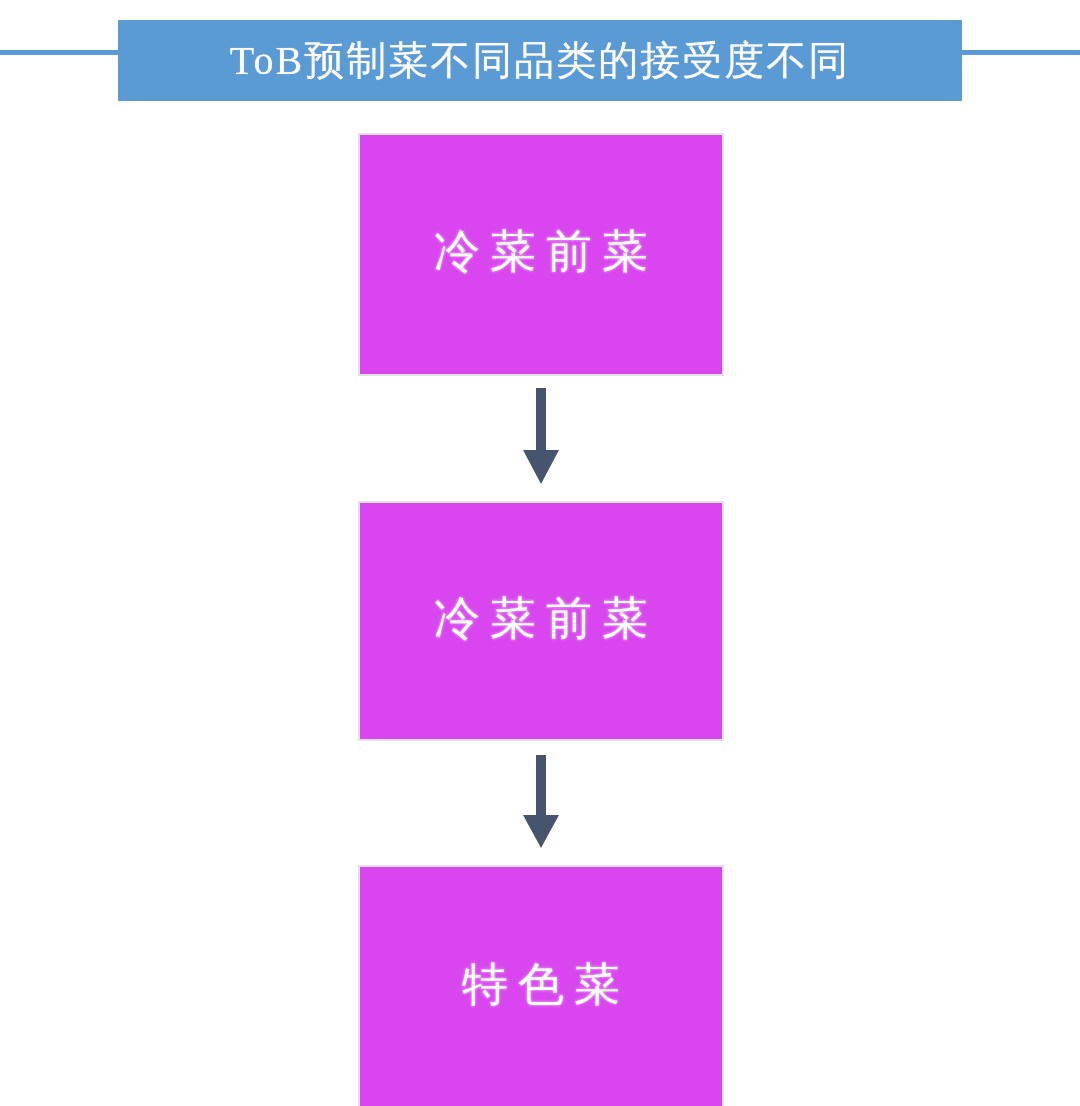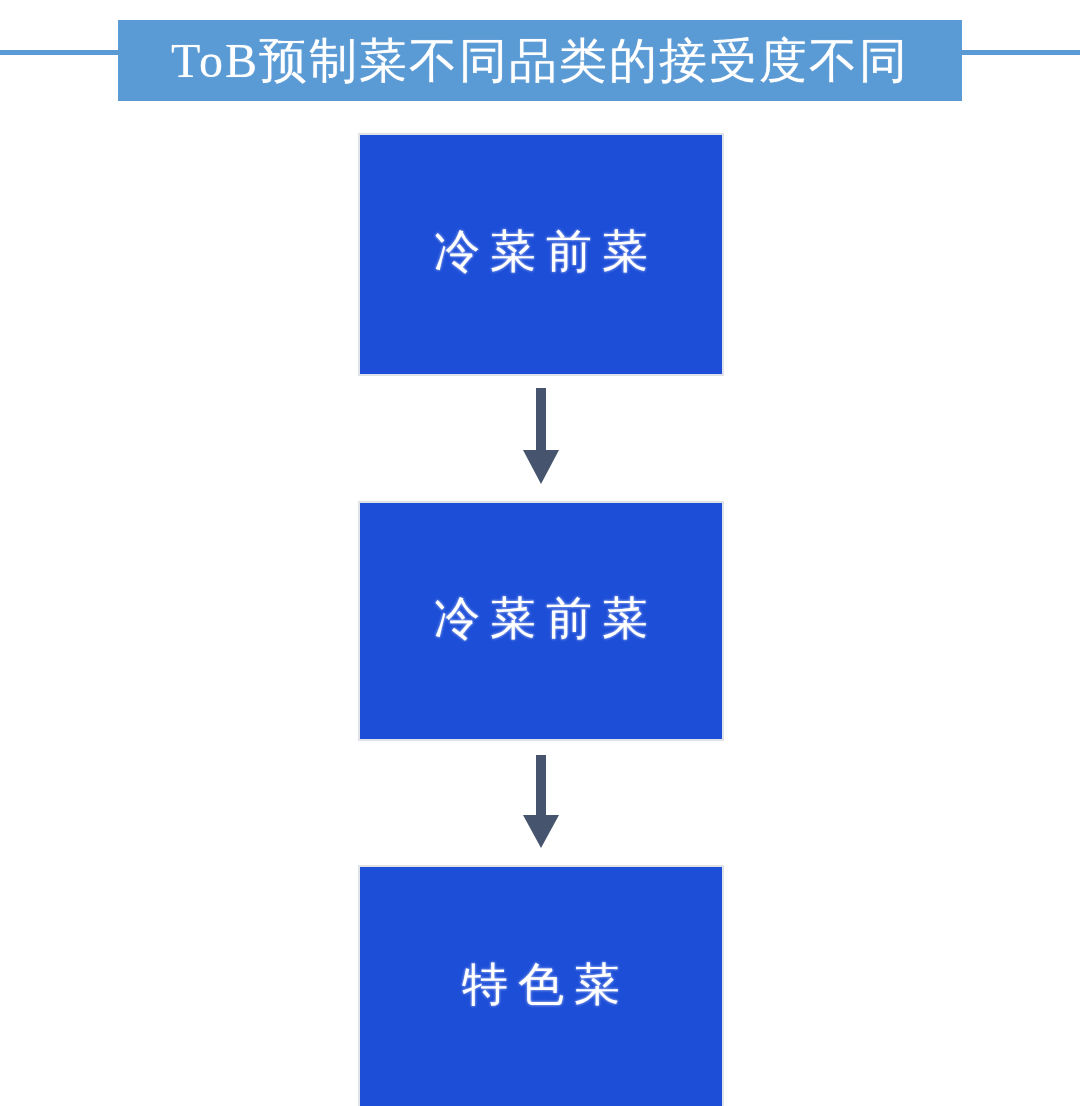--- a/index.html
+++ b/index.html
@@ -45,34 +45,34 @@
     width: 844px;
     height: 81px;
     background: #5B9BD5;
     display: flex;
     align-items: center;
     justify-content: center;
   }
   .title-text {
     color: #ffffff;
     font-family: "Liberation Serif", "DejaVu Serif", serif;
-    font-size: 48px;
+    font-size: 40px;
     font-weight: 400;
     letter-spacing: 2px;
     line-height: 1;
     white-space: nowrap;
     text-shadow: 0 0 1px rgba(255,255,255,0.55);
   }
 
   
   .flow-box {
     position: absolute;
     left: 358px;
     width: 366px;
-    background: #1d4ed8;
+    background: #d946ef;
     border: 2px solid #dfe3e8;
     box-sizing: border-box;
     display: flex;
     align-items: center;
     justify-content: center;
   }
   .flow-box-label {
     color: #ffffff;
     font-family: "Liberation Serif", "DejaVu Serif", serif;
     font-size: 46px;

